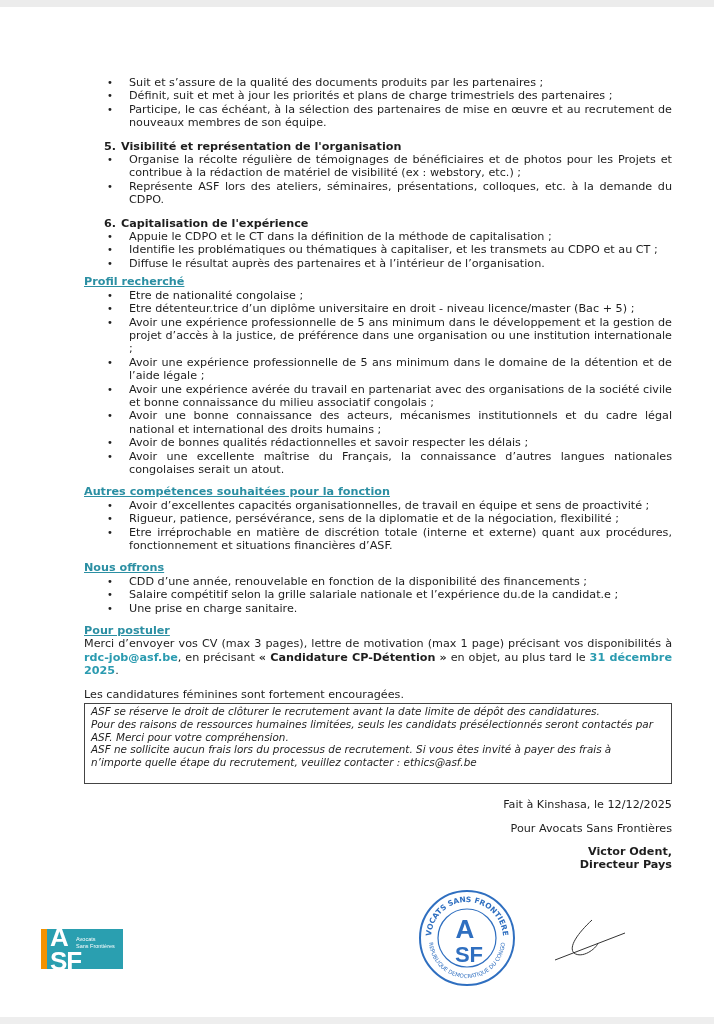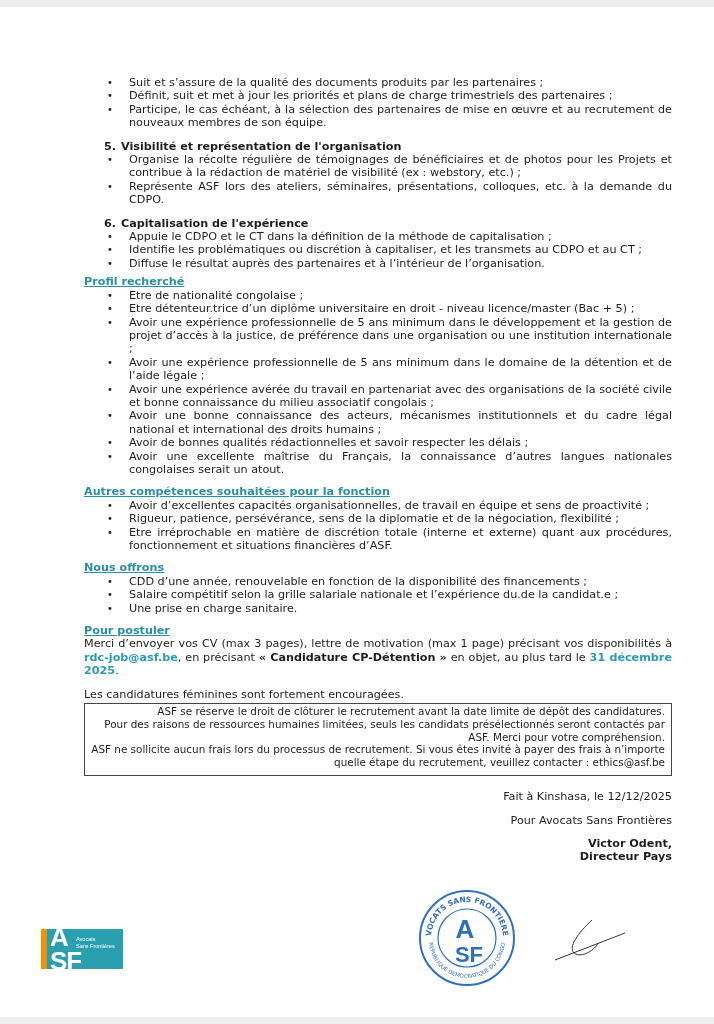--- a/index.html
+++ b/index.html
@@ -13,21 +13,21 @@
     ul.bl li::before { content: "\2022"; position: absolute; left: 4px; top: 0; font-size: 10px; }
     ul.bl.indented li { padding-left: 45px; }
     ul.bl.indented li::before { left: 23px; }
     .numhead { font-weight: bold; padding-left: 17px; position: relative; margin-top: 10px; }
     .numhead .num { position: absolute; left: 0; }
     .sechead { color: #2b8fa3; font-weight: bold; text-decoration: underline; margin-top: 7px; }
     .para { text-align: justify; }
     .hl { color: #2b9bb0; font-weight: bold; }
     .bold { font-weight: bold; }
     .encourage { margin-top: 8px; }
-    .notice { border: 1px solid #444; margin-top: 2px; padding: 1px 6px 6px 6px; text-align: right; font-size: 10.4px; line-height: 12.8px; }
+    .notice { border: 1px solid #444; margin-top: 2px; padding: 1px 6px 14px 6px; text-align: left; font-style: italic; font-size: 10.4px; line-height: 12.8px; }
     .right { text-align: right; }
     .date { margin-top: 14px; }
     .pour { margin-top: 11px; }
     .sign { margin-top: 9px; font-weight: bold; }
     .logo { position: absolute; left: 41px; top: 929px; width: 82px; height: 40px; background: #2a9fb0; }
     .logo .orange { position: absolute; left: 0; top: 0; width: 6px; height: 40px; background: #f39200; }
     .logo .big { position: absolute; left: 9px; top: -4px; color: #fff; font-family: "Liberation Sans", sans-serif; font-weight: bold; font-size: 26px; line-height: 24px; letter-spacing: -1px; }
     .logo .small { position: absolute; left: 35px; top: 7px; color: #fff; font-family: "Liberation Sans", sans-serif; font-size: 5.5px; line-height: 6.5px; }
     .stamp { position: absolute; left: 417px; top: 888px; width: 100px; height: 100px; }
     .signature { position: absolute; left: 550px; top: 915px; width: 80px; height: 50px; }
@@ -53,21 +53,21 @@
     <li>Organise la récolte régulière de témoignages de bénéficiaires et de photos pour les Projets et contribue à la rédaction de matériel de visibilité (ex : webstory, etc.) ;</li>
     <li>Représente ASF lors des ateliers, séminaires, présentations, colloques, etc. à la demande du CDPO.</li>
   </ul>
 
   <div class="numhead" style="margin-left:20px;">
     <span class="num">6.</span>
     <span>Capitalisation de l'expérience</span>
   </div>
   <ul class="bl indented">
     <li>Appuie le CDPO et le CT dans la définition de la méthode de capitalisation ;</li>
-    <li>Identifie les problématiques ou discrétion à capitaliser, et les transmets au CDPO et au CT ;</li>
+    <li>Identifie les problématiques ou thématiques à capitaliser, et les transmets au CDPO et au CT ;</li>
     <li>Diffuse le résultat auprès des partenaires et à l’intérieur de l’organisation.</li>
   </ul>
 
   <div class="sechead" style="margin-top:5px;">Profil recherché</div>
   <ul class="bl indented">
     <li>Etre de nationalité congolaise ;</li>
     <li>Etre détenteur.trice d’un diplôme universitaire en droit - niveau licence/master (Bac + 5) ;</li>
     <li>Avoir une expérience professionnelle de 5 ans minimum dans le développement et la gestion de projet d’accès à la justice, de préférence dans une organisation ou une institution internationale ;</li>
     <li>Avoir une expérience professionnelle de 5 ans minimum dans le domaine de la détention et de l’aide légale ;</li>
     <li>Avoir une expérience avérée du travail en partenariat avec des organisations de la société civile et bonne connaissance du milieu associatif congolais ;</li>

